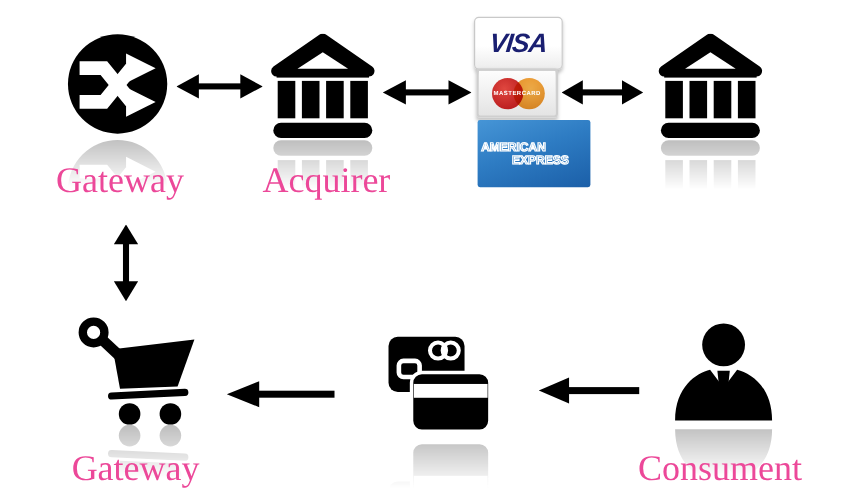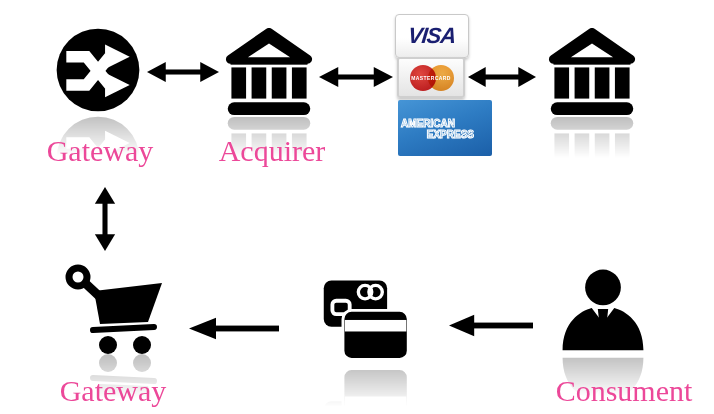--- a/index.html
+++ b/index.html
@@ -197,15 +197,15 @@
   <svg class="arrow" style="left:449px; top:313px;" width="84" height="25">
       <use href="#sym-arrow-left"></use>
     </svg>
 
   <svg class="icon" style="left:556px; top:264px;" width="94" height="90">
       <use href="#sym-person"></use>
     </svg>
   <svg class="icon reflection" style="left:556px; top:354px;" width="94" height="90">
       <use href="#sym-person"></use>
     </svg>
-  <div class="label" style="left:624px; top:376px;">Consument</div>
+  <div class="label" style="left:600px; top:376px;">Consument</div>
 
 </div>
 
 </body></html>

